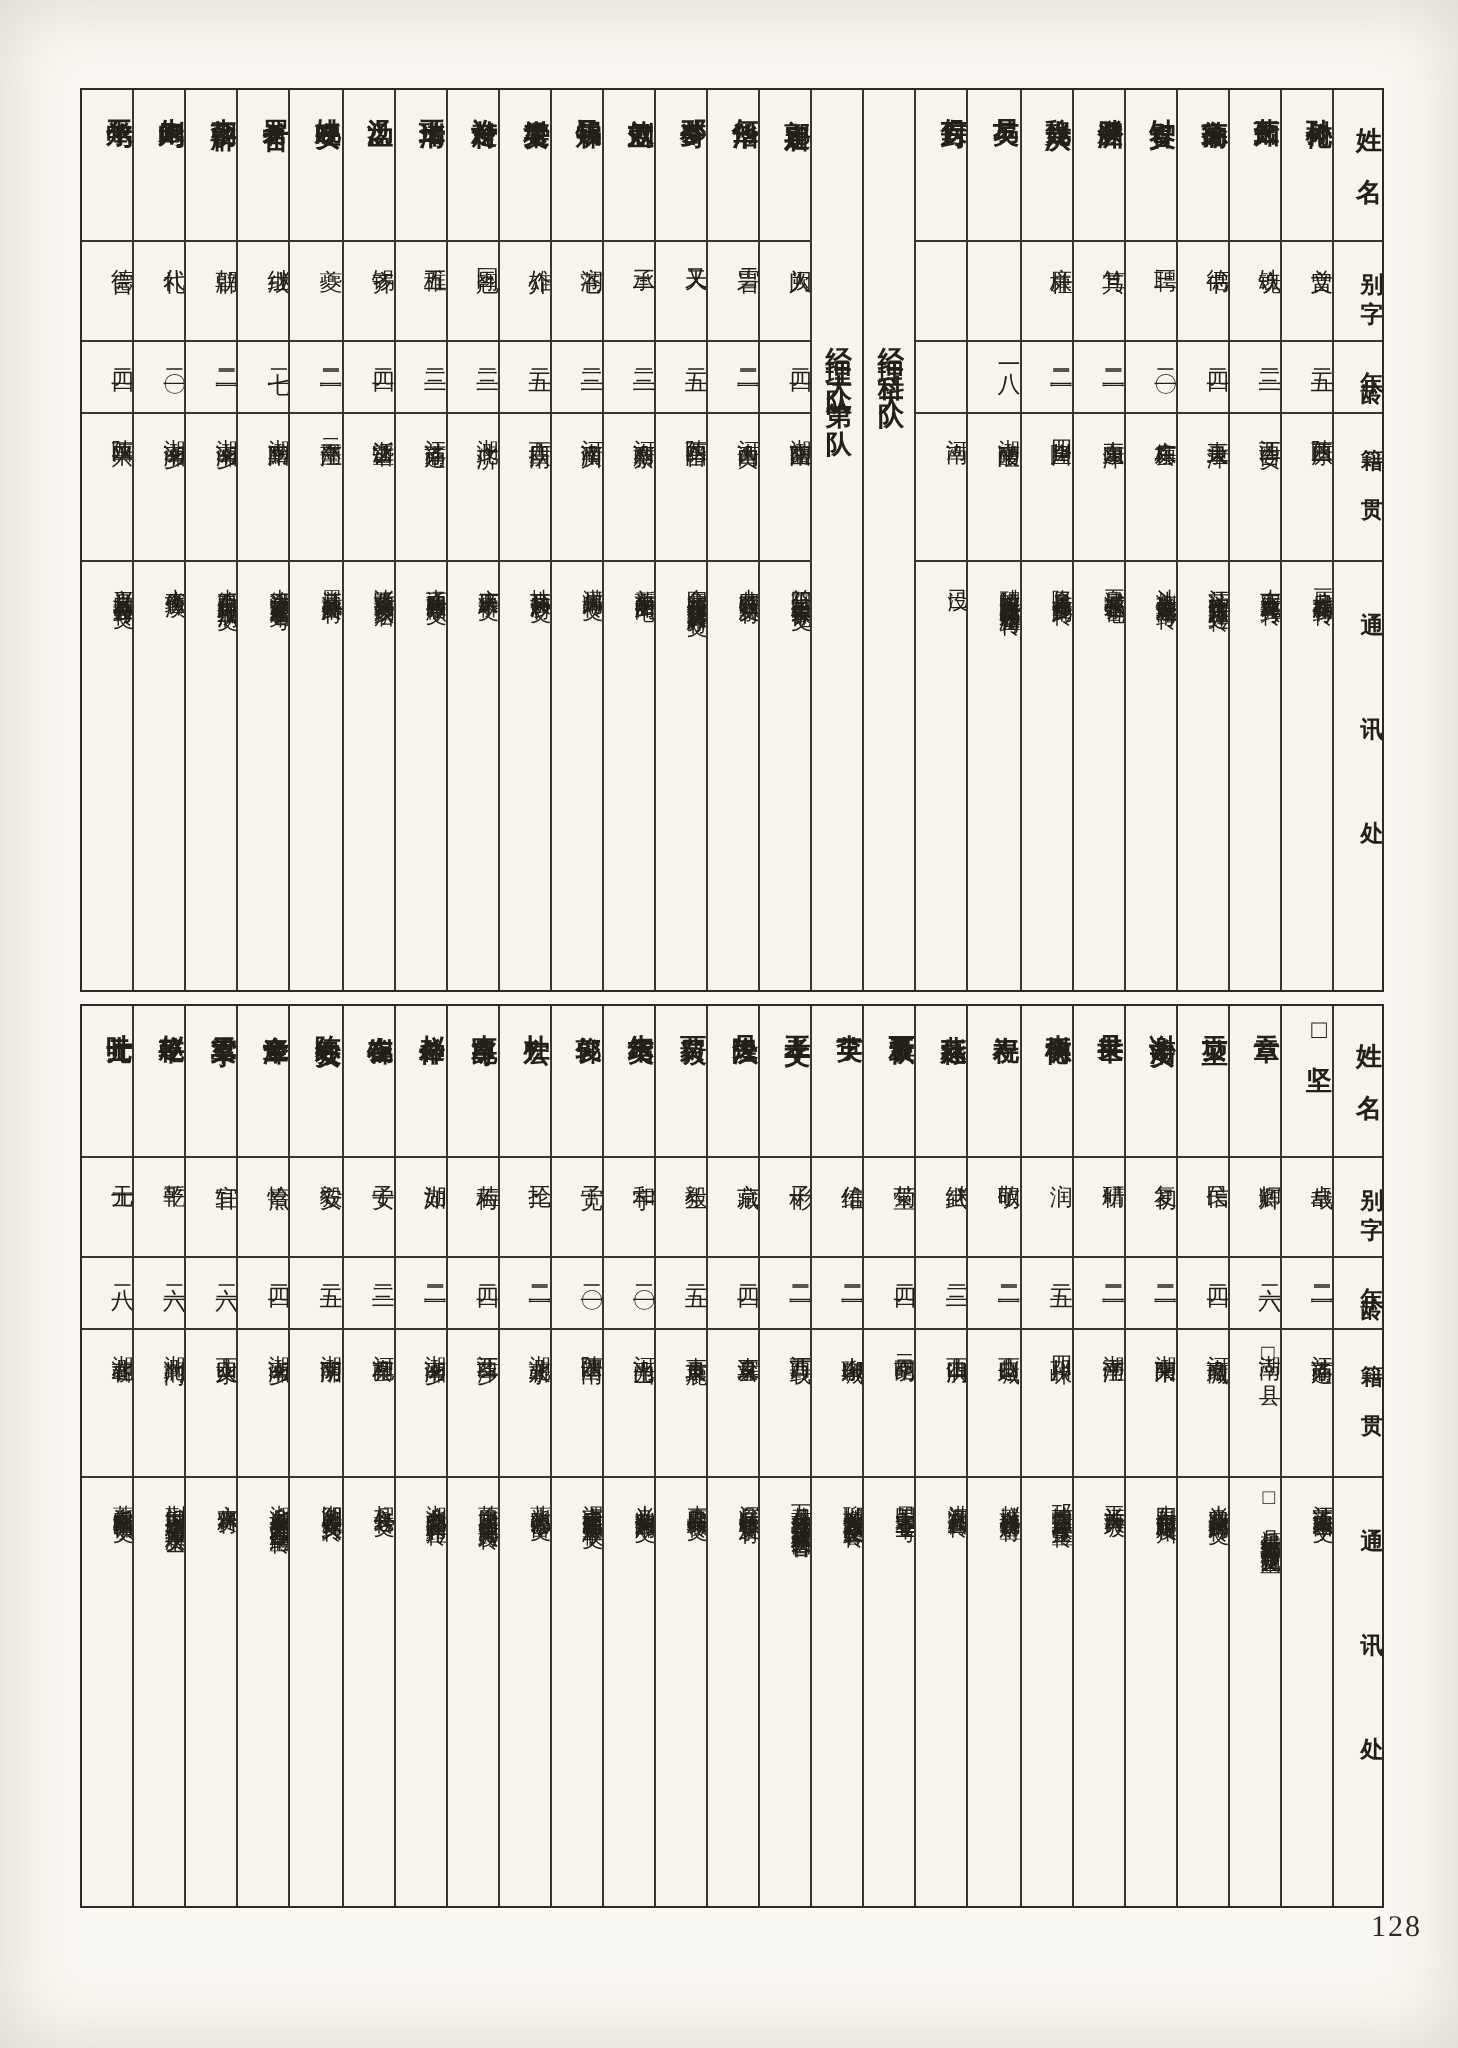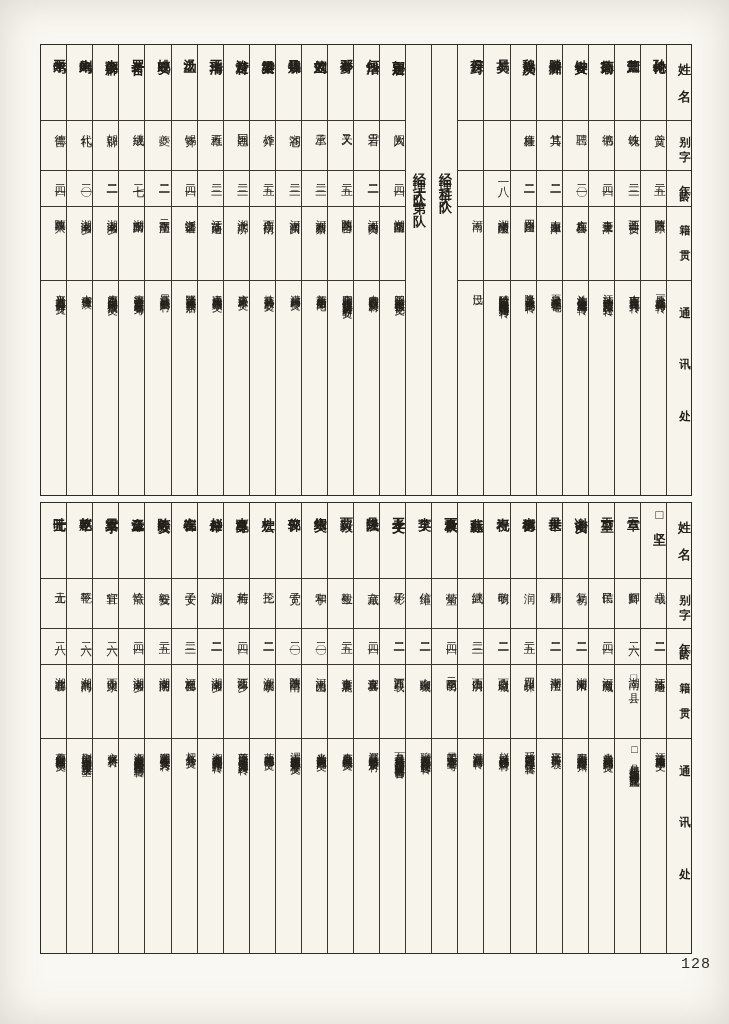--- a/index.html
+++ b/index.html
@@ -61,21 +61,21 @@
   .section-label{
     writing-mode:vertical-rl;text-orientation:upright;
     font-size:13px;font-weight:bold;color:#23201a;
     letter-spacing:7px;line-height:1.1;
     padding-top:118px;margin:0 auto;
     height:100%;box-sizing:border-box;
   }
   .page-number{
     position:absolute;right:18px;top:956px;
     font-size:15px;color:#2c2a24;
-    font-family:Liberation Mono, monospace;
+    font-family:Liberation Serif, serif;
     letter-spacing:1px;
   }
 </style>
 </head>
 <body>
 
 <div class="page">
   <div class="tables">
 
     <div class="roster" id="top-table">

